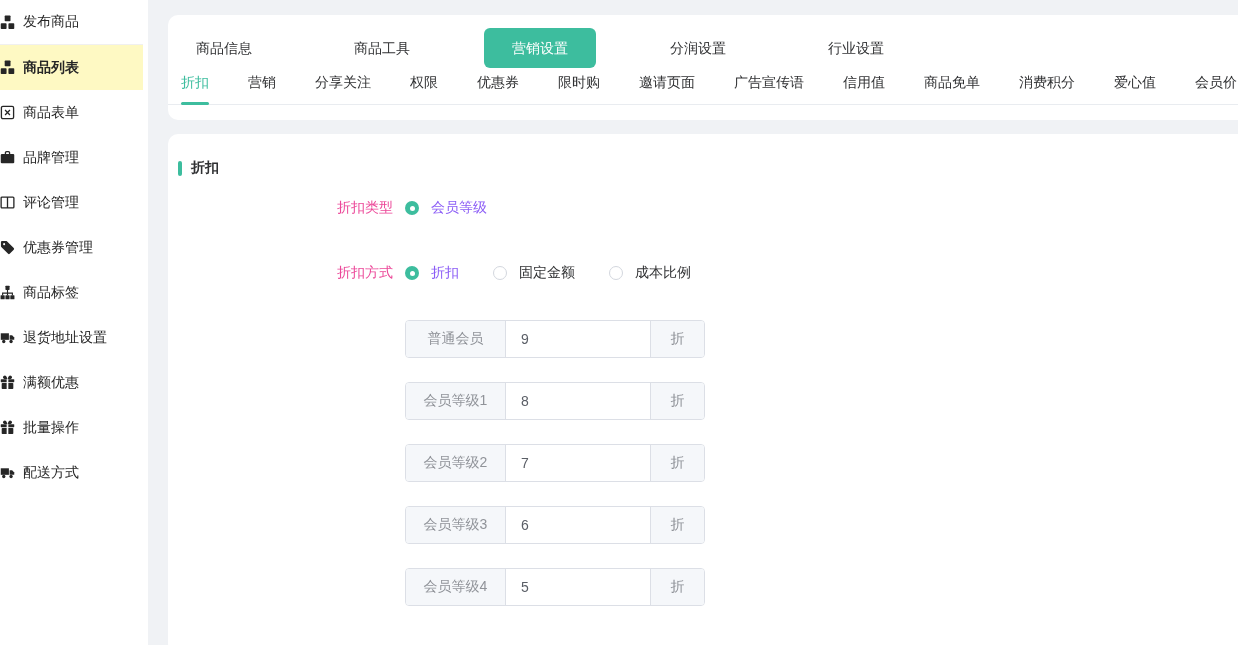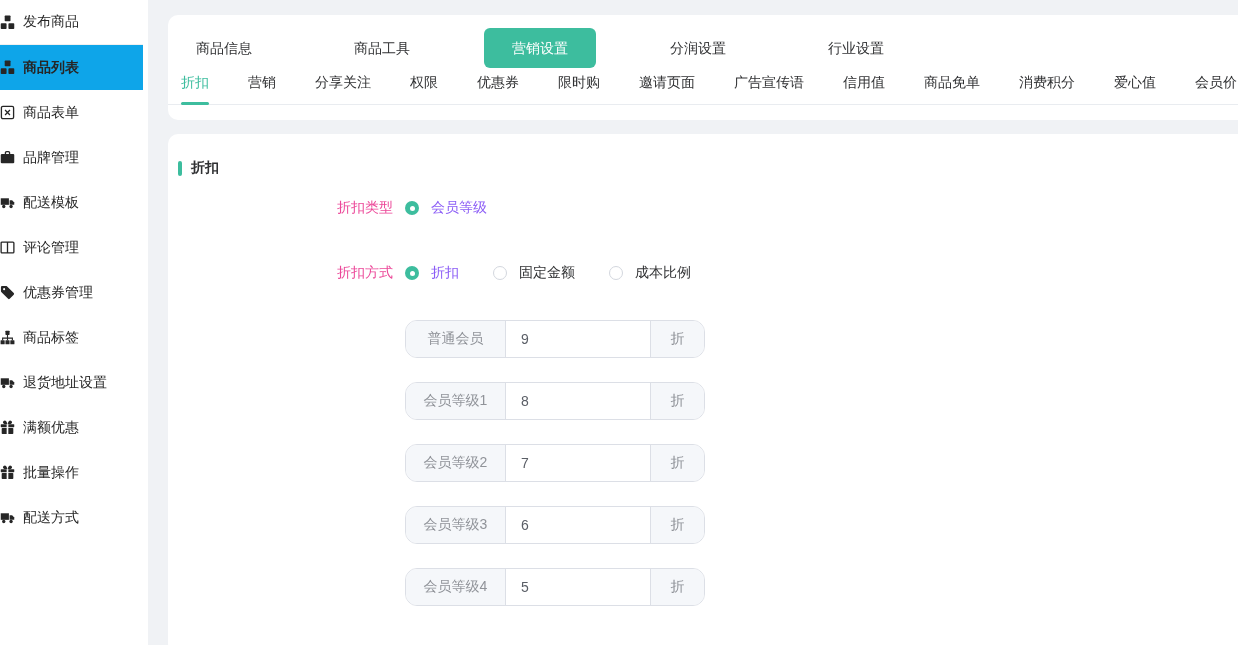--- a/index.html
+++ b/index.html
@@ -17,21 +17,21 @@
     width: 148px; height: 645px;
     background: #ffffff;
   }
   .side-item {
     width: 143px; height: 45px;
     display: flex; align-items: center;
     gap: 8px;
     cursor: pointer; color: #262626;
   }
   .side-item.first { border-bottom: 1px solid #f0f0f0; }
-  .side-item.active { background: #0ea5e9; font-weight: 700; }
+  .side-item.active { background: #fef9c3; font-weight: 700; }
   .side-icon { width: 15px; height: 15px; flex: 0 0 15px; display: inline-flex; }
   .side-icon svg { width: 15px; height: 15px; fill: #262626; }
   .side-label { white-space: nowrap; }
 
   
   .card {
     position: absolute; left: 168px; width: 1080px;
     background: #ffffff; border-radius: 10px;
     overflow: hidden;
   }
@@ -87,21 +87,21 @@
     width: 5px; height: 5px; border-radius: 50%; background: #ffffff;
   }
   .radio.off { background: #ffffff; border: 1px solid #d3d7de; }
   .option-label { white-space: nowrap; }
   .option.selected .option-label { color: #8b5cf6; }
 
   
   .dgroup {
     display: flex; width: 300px; height: 38px;
     margin: 0 0 24px 237px;
-    border: 1px solid #dcdfe6; border-radius: 12px;
+    border: 1px solid #dcdfe6; border-radius: 4px;
     overflow: hidden; background: #ffffff;
   }
   .dgroup .addon {
     background: #f5f7fa; color: #909399;
     display: flex; align-items: center; justify-content: center;
     white-space: nowrap;
   }
   .dgroup .addon.left  { width: 100px; border-right: 1px solid #dcdfe6; }
   .dgroup .addon.right { width: 54px;  border-left: 1px solid #dcdfe6; }
   .dgroup input {
@@ -151,31 +151,20 @@
   <div class="side-item">
     <span class="side-icon">
       <svg viewBox="0 0 16 16">
           <path d="M5.8 4.2V3a1.2 1.2 0 011.2-1.2h2A1.2 1.2 0 0110.2 3v1.2" fill="none" stroke="#262626" stroke-width="1.4"></path>
           <rect x="0.8" y="4.2" width="14.4" height="10" rx="1.2"></rect>
         </svg>
     </span>
     <span class="side-label">品牌管理</span>
   </div>
 
-  <div class="side-item">
-    <span class="side-icon">
-      <svg viewBox="0 0 16 16">
-          <path d="M0.8 3.5h8.7v7H0.8z"></path>
-          <path d="M10.3 5.5h2.6l2.3 2.6v2.4h-4.9z"></path>
-          <circle cx="4" cy="12.2" r="1.8"></circle>
-          <circle cx="11.8" cy="12.2" r="1.8"></circle>
-        </svg>
-    </span>
-    <span class="side-label">配送模板</span>
-  </div>
 
   <div class="side-item">
     <span class="side-icon">
       <svg viewBox="0 0 16 16">
           <rect x="1.2" y="2.2" width="13.6" height="11.6" rx="1" fill="none" stroke="#262626" stroke-width="1.4"></rect>
           <path d="M8 2.2v11.6" stroke="#262626" stroke-width="1.4" fill="none"></path>
         </svg>
     </span>
     <span class="side-label">评论管理</span>
   </div>

